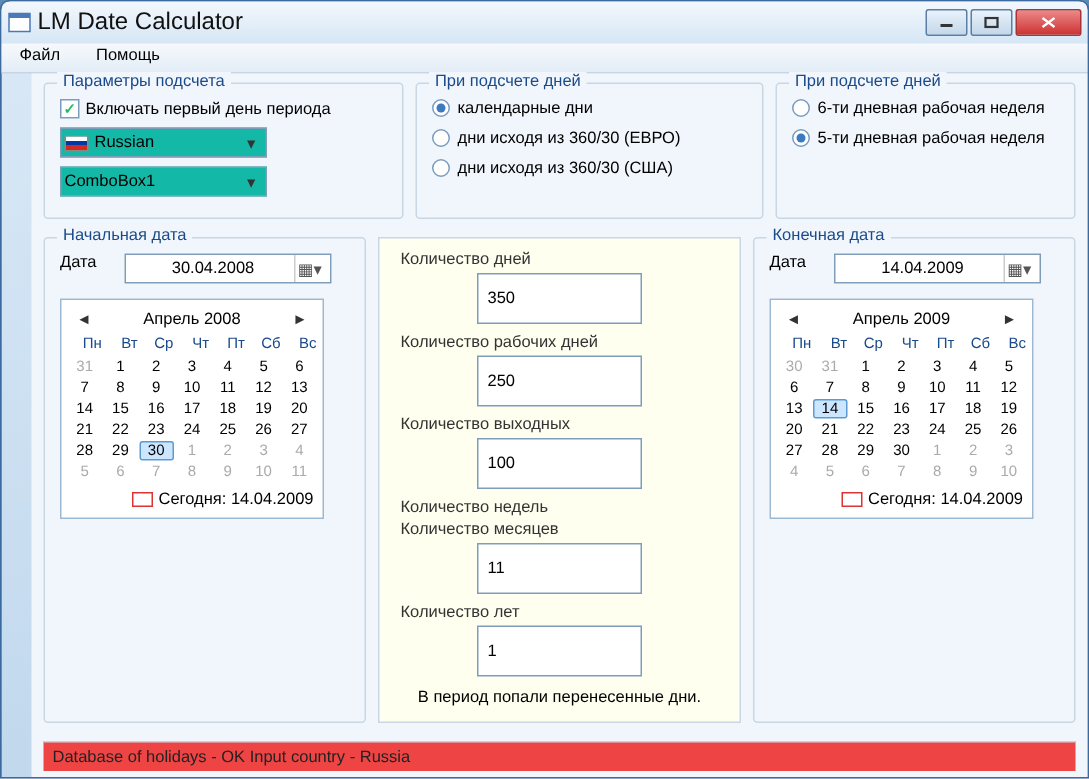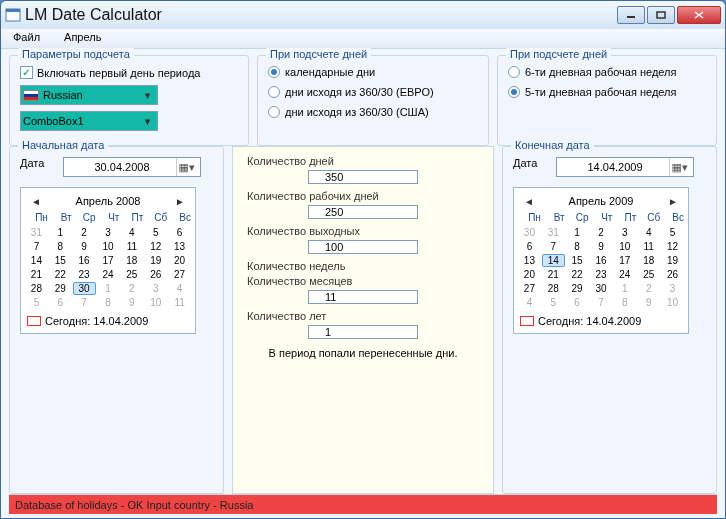--- a/index.html
+++ b/index.html
@@ -6,21 +6,21 @@
 body { margin: 0; padding: 0; background: #5b8bb5; width: 726px; height: 519px; overflow: hidden; }
 .window { width: 726px; height: 519px; background: linear-gradient(#dae9f7, #c1d8ed); border: 1px solid #3a6a9e; border-radius: 6px 6px 0 0; display: flex; flex-direction: column; }
 .titlebar { height: 28px; background: linear-gradient(#f3f8fd, #d6e6f5); display: flex; align-items: center; padding: 0 4px; border-radius: 6px 6px 0 0; }
 .titlebar-icon { width: 16px; height: 16px; margin-right: 4px; display: inline-flex; align-items: center; justify-content: center; }
 .titlebar-title { flex: 1; color: #111; font-size: 16px; }
 .win-buttons { display: flex; gap: 2px; }
 .win-btn { width: 28px; height: 18px; border: 1px solid #5b7ea5; border-radius: 2px; display: flex; align-items: center; justify-content: center; background: linear-gradient(#e9f2fb, #c3d7ea); cursor: default; }
 .win-btn.close { width: 44px; background: linear-gradient(#e88, #c33); border-color: #a33; color: #fff; }
 .menubar { height: 20px; background: linear-gradient(#f6f9fc, #e3edf6); display: flex; align-items: flex-start; padding: 0 6px; gap: 12px; border-bottom: 1px solid #c6d5e3; }
 .menu-item { padding: 2px 6px; cursor: default; }
-.content { flex: 1; background: #f1f6fc; padding: 6px 8px 4px 8px; display: flex; flex-direction: column; gap: 0; }
+.content { flex: 1; background: #f1f6fc; padding: 6px 8px 4px 8px; display: flex; flex-direction: column; gap: 12px; margin-left: 20px; }
 .top-row { display: flex; gap: 8px; }
 .group { border: 1px solid #c9d7e5; border-radius: 3px; padding: 10px 10px 8px 10px; position: relative; background: #f1f6fc; }
 .group-title { position: absolute; top: -8px; left: 8px; background: #f1f6fc; padding: 0 4px; color: #1a4a8a; }
 .params { width: 240px; }
 .calc1 { width: 232px; }
 .calc2 { flex: 1; }
 .checkbox-row { display: flex; align-items: center; gap: 4px; margin-bottom: 6px; }
 .checkbox { width: 13px; height: 13px; border: 1px solid #7a9cc0; background: #fff; display: flex; align-items: center; justify-content: center; color: #2b6; font-weight: bold; font-size: 10px; }
 .combo { width: 138px; height: 20px; border: 1px solid #7f9db9; background: #14b8a6; display: flex; align-items: center; padding: 0 2px; margin-bottom: 6px; position: relative; }
 .combo .flag { width: 16px; height: 11px; margin-right: 4px; display: inline-block; }
@@ -39,25 +39,25 @@
 .date-input .cal-btn { width: 20px; display: flex; align-items: center; justify-content: center; border-left: 1px solid #ccc; height: 100%; color: #555; }
 .calendar { width: 176px; border: 1px solid #9db8d2; background: #fff; padding: 4px; }
 .cal-header { display: flex; align-items: center; justify-content: space-between; padding: 2px 4px; }
 .cal-nav { width: 14px; height: 14px; display: flex; align-items: center; justify-content: center; cursor: default; color: #333; font-size: 10px; }
 .cal-month { flex: 1; text-align: center; }
 .cal-grid { display: grid; grid-template-columns: repeat(7, 1fr); gap: 1px; text-align: center; }
 .cal-dow { color: #1a4a8a; font-size: 10px; padding: 2px 0; text-align: right; }
 .cal-day { padding: 1px 0; font-size: 10px; }
 .cal-day.other { color: #aaa; }
 .cal-day.sel { background: #cde6ff; border: 1px solid #5a9bd5; border-radius: 2px; padding: 0; }
-.cal-today { display: flex; align-items: center; justify-content: flex-start; gap: 4px; margin-top: 4px; padding: 2px; }
+.cal-today { display: flex; align-items: center; justify-content: flex-end; gap: 4px; margin-top: 4px; padding: 2px; }
 .cal-today-box { width: 14px; height: 10px; border: 1px solid #d33; }
 .results { flex: 1; border: 1px solid #c9d7e5; background: #fffff0; padding: 8px 14px 4px 14px; display: flex; flex-direction: column; }
 .res-label { margin-bottom: 3px; color: #333; }
-.res-input { width: 110px; height: 14px; border: 1px solid #7f9db9; background: #fff; padding: 0 16px; margin: 0 auto 6px auto; display: flex; align-items: center; }
+.res-input { width: 110px; height: 34px; border: 1px solid #7f9db9; background: #fff; padding: 0 6px; margin: 0 auto 6px auto; display: flex; align-items: center; }
 .res-note { text-align: center; margin-top: 2px; }
 .statusbar { height: 20px; background: #ef4444; border-top: 1px solid #c6d5e3; display: flex; align-items: center; padding: 0 6px; color: #222; }
 svg { display: block; }
 </style>
 </head>
 <body>
 
 <div class="window">
   <div class="titlebar">
     <span class="titlebar-icon">
@@ -82,21 +82,21 @@
           <svg width="10" height="8">
             <line x1="1" y1="1" x2="9" y2="7" stroke="#fff" stroke-width="1.5"></line>
             <line x1="9" y1="1" x2="1" y2="7" stroke="#fff" stroke-width="1.5"></line>
           </svg>
         </div>
     </div>
   </div>
 
   <div class="menubar">
     <span class="menu-item">Файл</span>
-    <span class="menu-item">Апрель</span>
+    <span class="menu-item">Помощь</span>
   </div>
 
   <div class="content">
 
     <div class="top-row">
       <div class="group params">
         <span class="group-title">Параметры подсчета</span>
         <div class="checkbox-row">
           <span class="checkbox">✓</span>
           <span>Включать первый день периода</span>

